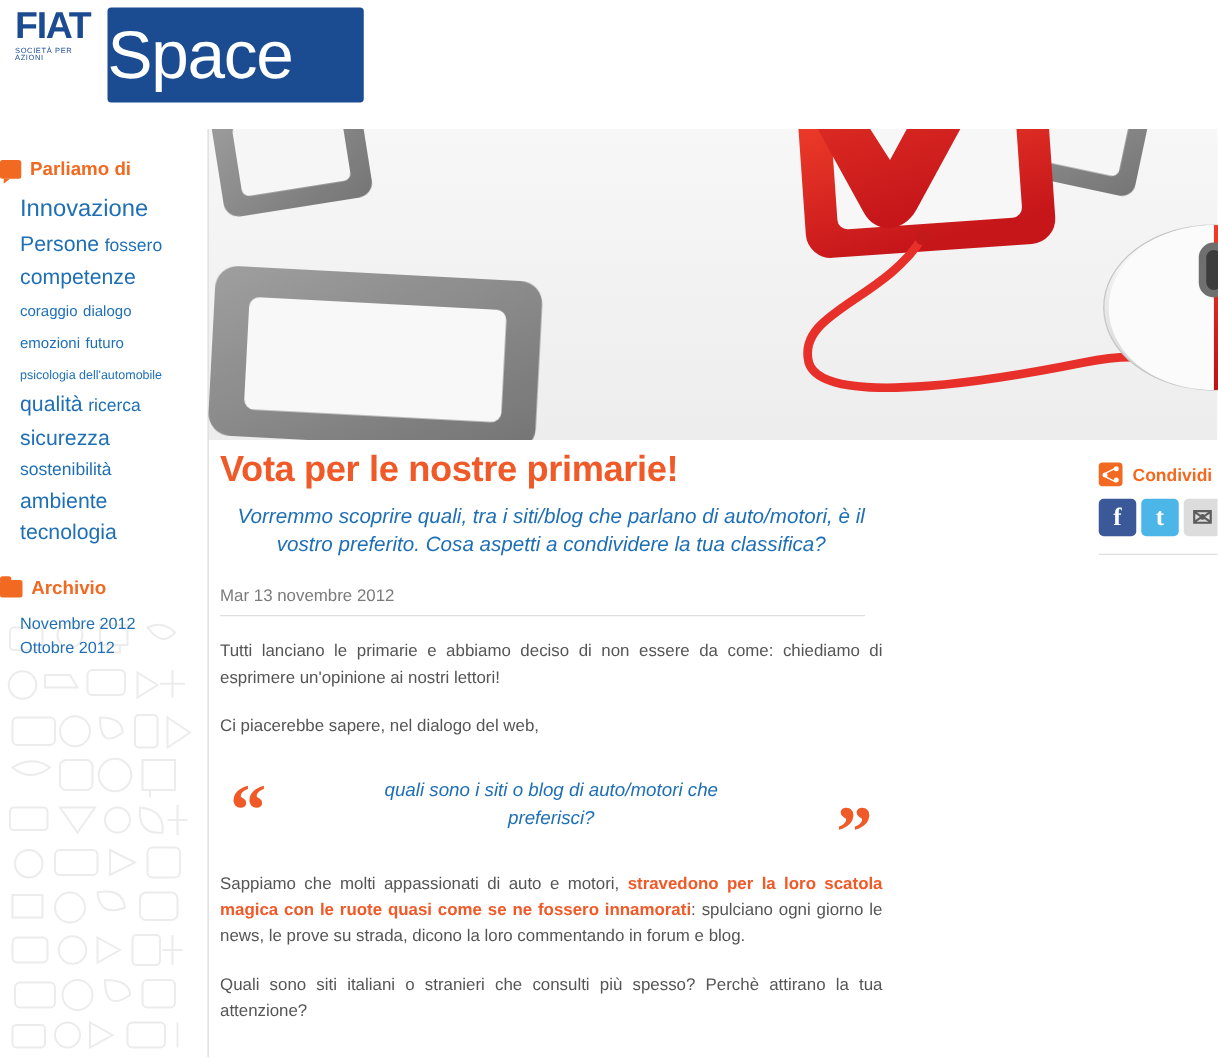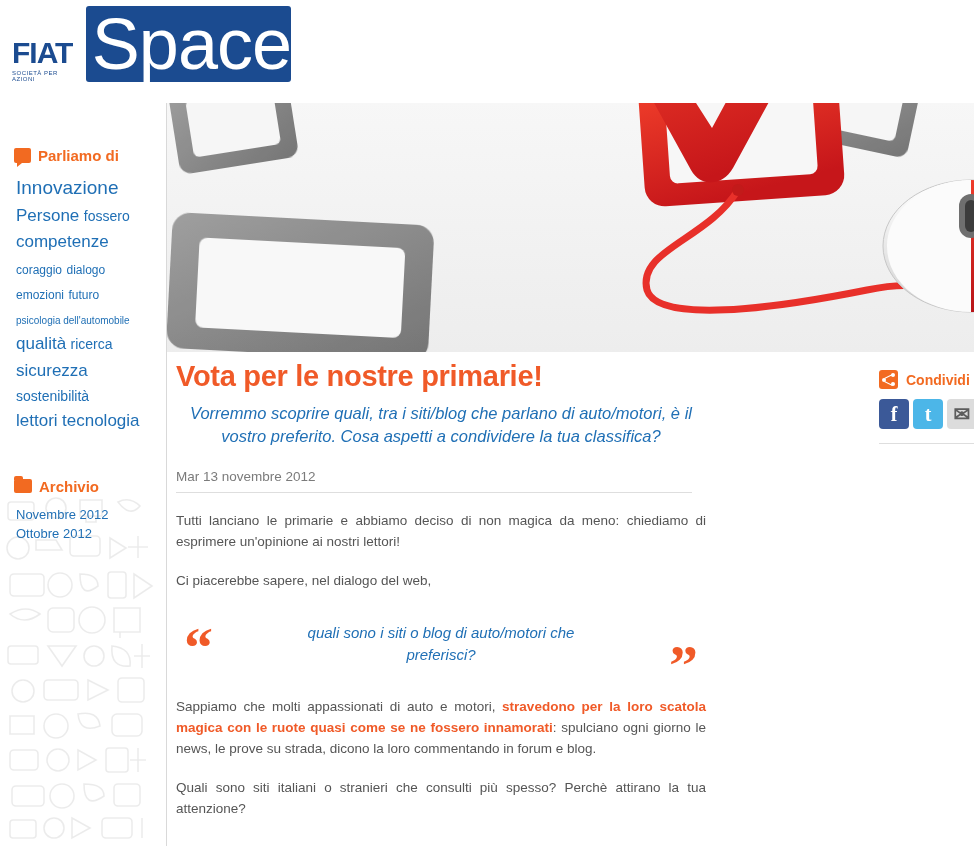--- a/index.html
+++ b/index.html
@@ -32,40 +32,39 @@
     width: 68px; height: 60px;
     color: #1a4a8f;
   }
   #fiat-wordmark {
     font-family: "Liberation Sans", sans-serif;
     font-weight: bold;
     font-size: 30px;
     letter-spacing: -1px;
     color: #1b4b90;
     line-height: 30px;
-    margin-top: 32px;
   }
   #fiat-sub {
     font-size: 6px;
     letter-spacing: 0.5px;
     color: #1b4b90;
     margin-top: 2px;
   }
   #space-box {
     position: absolute;
     left: 78px; top: 4px;
     width: 205px; height: 76px;
     background: #1b4b90;
     border-radius: 3px;
   }
   #space-text {
     color: #ffffff;
-    font-size: 72px;
+    font-size: 54px;
     line-height: 76px;
-    text-align: right;
+    text-align: left;
     font-family: "Liberation Sans", sans-serif;
     letter-spacing: -1px;
   }
 
   
   #hero {
     position: absolute;
     left: 167px; top: 0;
     width: 807px; height: 352px;
     overflow: hidden;
@@ -87,22 +86,22 @@
   #sidebar-doodle {
     position: absolute;
     left: 0; top: 385px;
     width: 166px; height: 358px;
     opacity: 0.16;
   }
   .sb-section-head {
     display: flex;
     align-items: center;
     gap: 7px;
-    padding-left: 14px;
-    margin-top: 44px;
+    padding-left: 0;
+    margin-top: 24px;
   }
   .sb-section-head .sb-ico {
     width: 17px; height: 15px;
     background: #f26a21;
     border-radius: 2px;
     position: relative;
     flex: 0 0 auto;
   }
   .sb-section-head .sb-ico:after {
     content: "";
@@ -468,21 +467,21 @@
     <div class="row"><a class="tg-xs">psicologia dell'automobile</a></div>
     <div class="row">
       <a class="tg-lg">qualità</a>
       <a class="tg-md">ricerca</a>
     </div>
     <div class="row">
       <a class="tg-lg">sicurezza</a>
       <a class="tg-md">sostenibilità</a>
     </div>
     <div class="row">
-      <a class="tg-lg">lettori</a>
+      <a class="tg-lg">ambiente</a>
       <a class="tg-lg">tecnologia</a>
     </div>
   </div>
 
   <div class="sb-section-head">
     <span class="sb-folder"></span>
     <span class="sb-section-title">Archivio</span>
   </div>
 
   <div id="archive-list">
@@ -491,21 +490,21 @@
   </div>
 </div>
 
 <div id="main">
 
   <div id="article">
     <h1>Vota per le nostre primarie!</h1>
     <div id="article-standfirst">Vorremmo scoprire quali, tra i siti/blog che parlano di auto/motori, è il vostro preferito. Cosa aspetti a condividere la tua classifica?</div>
     <div id="article-date">Mar 13 novembre 2012</div>
 
-    <p class="body-p">Tutti lanciano le primarie e abbiamo deciso di non magica da meno: chiediamo di esprimere un'opinione ai nostri lettori!</p>
+    <p class="body-p">Tutti lanciano le primarie e abbiamo deciso di non essere da come: chiediamo di esprimere un'opinione ai nostri lettori!</p>
     <p class="body-p">Ci piacerebbe sapere, nel dialogo del web,</p>
 
     <div id="pullquote">
       <span class="qmark qleft">“</span>
       <div class="qtext">quali sono i siti o blog di auto/motori che preferisci?</div>
       <span class="qmark qright">”</span>
     </div>
 
     <p class="body-p"><span>Sappiamo che molti appassionati di auto e motori, </span><b>stravedono per la loro scatola magica con le ruote quasi come se ne fossero innamorati</b><span>: spulciano ogni giorno le news, le prove su strada, dicono la loro commentando in forum e blog.</span></p>
 

